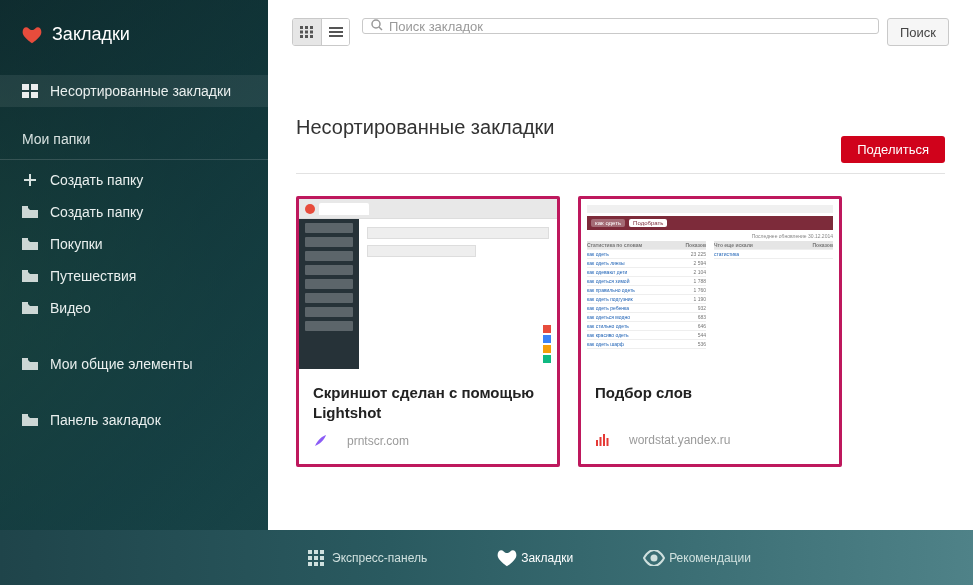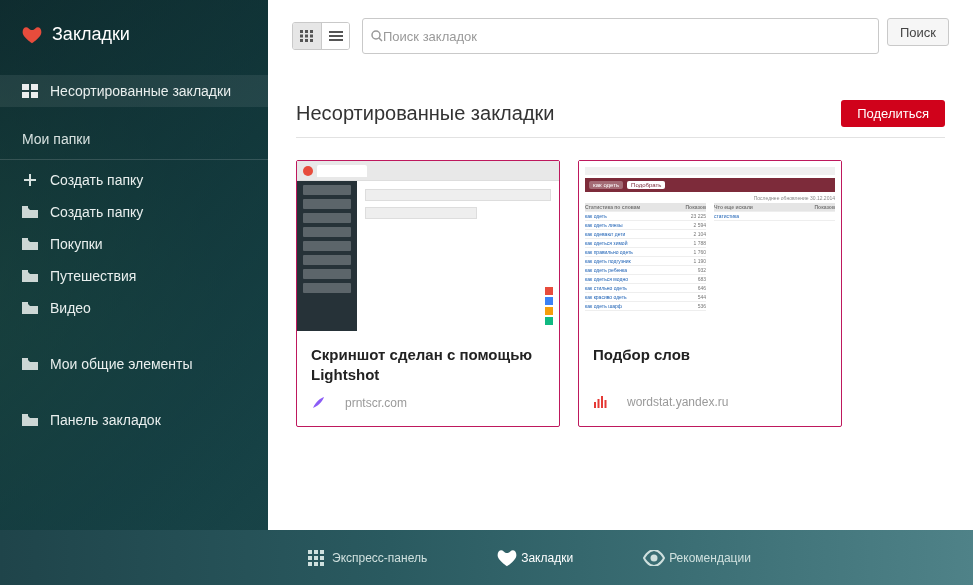--- a/index.html
+++ b/index.html
@@ -78,25 +78,25 @@
     align-items: center;
     justify-content: center;
     cursor: pointer;
   }
   .view-btn.active { background: #e6e6e6; }
   .view-btn + .view-btn { border-left: 1px solid #c9c9c9; }
   .search-wrap { flex: 1; display: flex; }
   .search-box {
     flex: 1;
     display: flex;
-    align-items: center;
     border: 1px solid #c9c9c9;
     border-radius: 3px;
     padding: 0 8px;
-    height: 36px;
+    height: 16px;
+    gap: 6px;
     background: #fff;
   }
   .search-box input {
     border: none;
     outline: none;
     font-size: 13px;
     flex: 1;
     color: #333;
   }
   .search-box input::placeholder { color: #999; }
@@ -128,31 +128,32 @@
     color: #333;
   }
   .share-btn {
     background: #d0021b;
     color: #fff;
     border: none;
     border-radius: 3px;
     padding: 6px 16px;
     font-size: 13px;
     cursor: pointer;
+    margin-top: 44px;
   }
   hr.content-divider {
     border: none;
     border-top: 1px solid #e2e2e2;
     margin-bottom: 22px;
   }
   .cards { display: flex; gap: 18px; }
   .card {
     width: 264px;
     background: #fff;
-    border: 1px solid #be185d;
+    border: 3px solid #be185d;
     border-radius: 2px;
     cursor: pointer;
     display: flex;
     flex-direction: column;
   }
   .thumb {
     height: 170px;
     background: #f2f2f2;
     position: relative;
     overflow: hidden;

